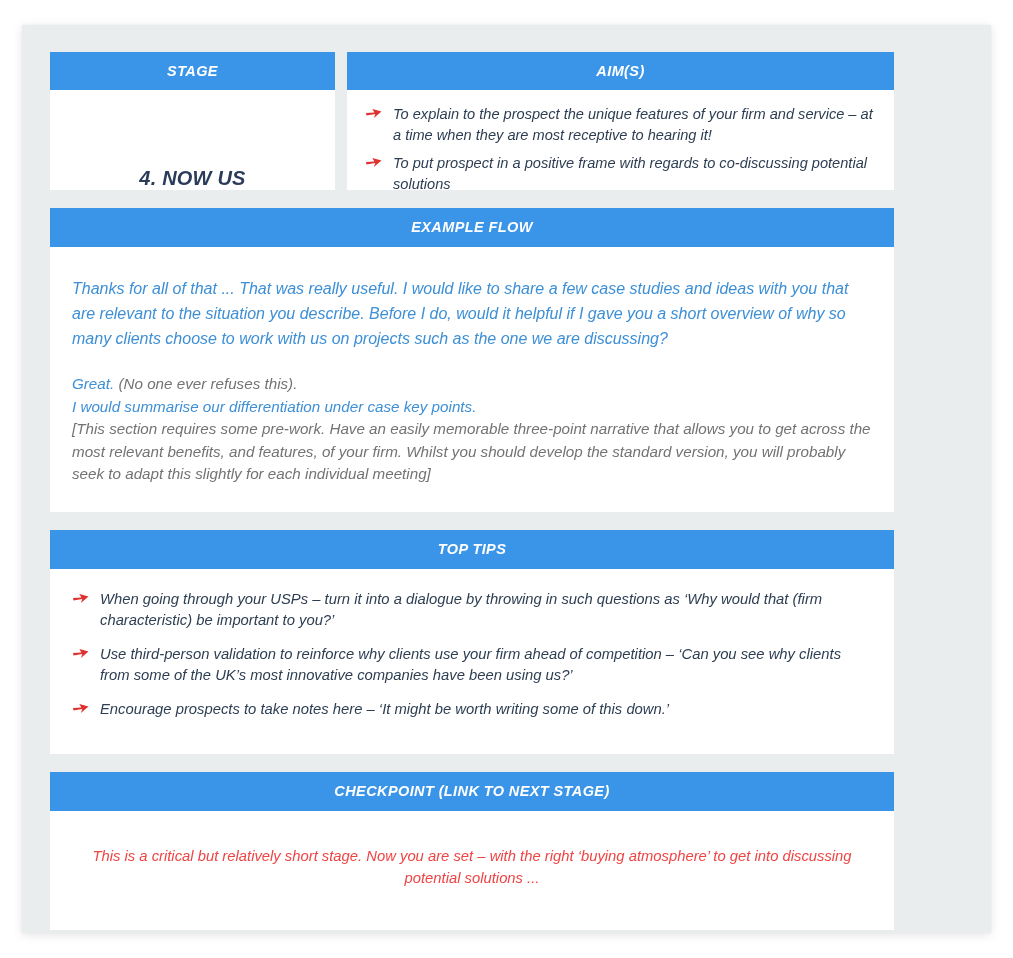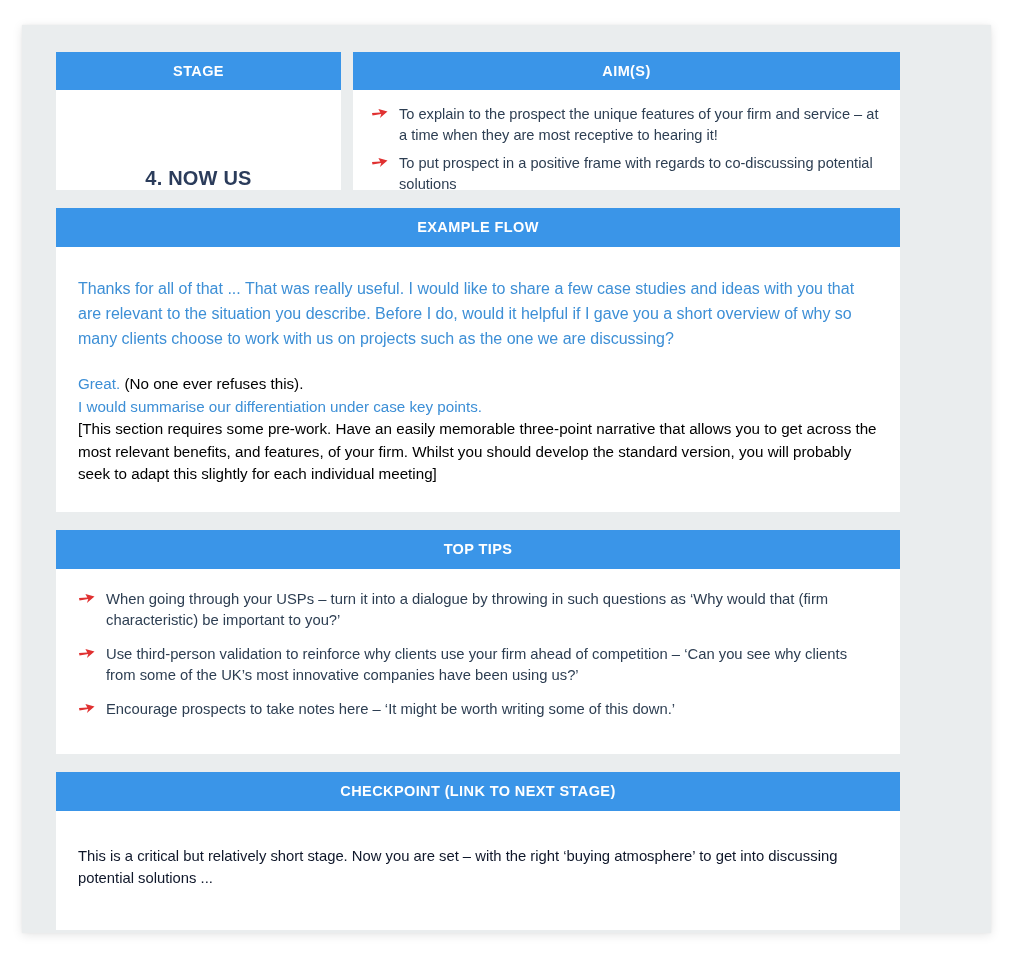--- a/index.html
+++ b/index.html
@@ -20,23 +20,24 @@
     top: 25px;
     width: 969px;
     height: 908px;
     background: #eaedee;
     box-shadow: 0 2px 10px rgba(0,0,0,0.10), 0 0 2px rgba(0,0,0,0.06);
     box-sizing: border-box;
   }
 
   .inner {
     position: absolute;
-    left: 34px;
+    left: 28px;
     top: 27px;
     width: 844px;
+    font-style: italic;
   }
 
   
   .bar {
     background: #3a95e8;
     color: #ffffff;
     text-align: center;
     font-weight: bold;
     font-size: 14.5px;
     letter-spacing: 0.4px;
@@ -116,35 +117,36 @@
     color: #3d8fd6;
   }
   .flow-para.blue { color: #3d8fd6; }
   .flow-gap { height: 22px; }
   .flow-line {
     font-size: 15.2px;
     line-height: 1.48;
     margin: 0;
   }
   .t-blue { color: #3d8fd6; }
-  .t-red  { color: #000000; }
+  .t-red  { color: #737373; }
 
   .tips-body { padding: 20px 22px 22px 22px !important; }
   ul.arrow-list.tips li {
     margin-bottom: 12px;
     font-size: 14.8px;
     line-height: 1.45;
   }
 
   .checkpoint-body { padding: 34px 22px 40px 22px !important; }
   .checkpoint-text {
     margin: 0;
     font-size: 14.8px;
     line-height: 1.5;
-    color: #0f172a;
+    color: #ef4444;
+    text-align: center;
   }
 </style>
 </head>
 <body>
 
 <div class="page-frame">
   <div class="inner">
 
     <div class="row-top">
 

